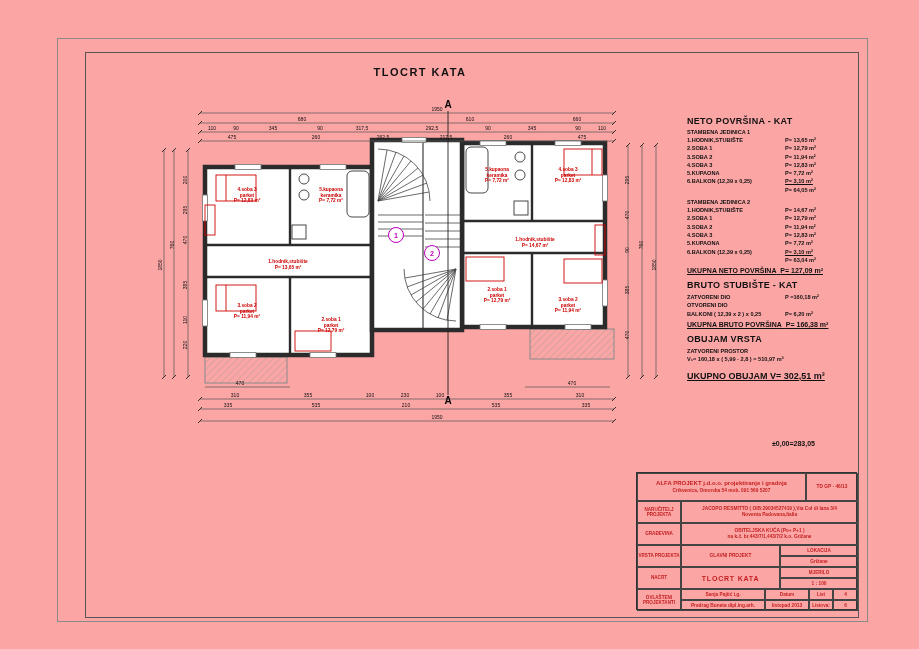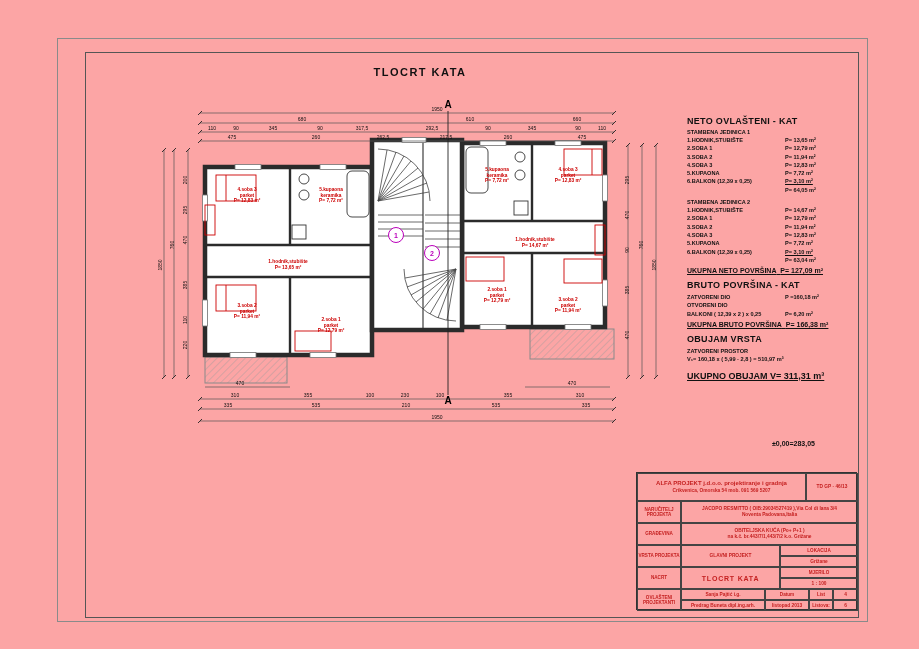--- a/index.html
+++ b/index.html
@@ -267,21 +267,21 @@
       <text x="308" y="309" class="section-label">A</text>
       <circle cx="256" cy="140" r="7.5" fill="#fff" stroke="#bb00bb" stroke-width="1"></circle>
       <text x="256" y="142.5" class="unit-label">1</text>
       <circle cx="292" cy="158" r="7.5" fill="#fff" stroke="#bb00bb" stroke-width="1"></circle>
       <text x="292" y="160.5" class="unit-label">2</text>
     </svg>
 
   <div class="level-note">±0,00=283,05</div>
 
   <div class="areas">
-    <div class="a-h1">NETO  OVLAŠTENI -  KAT</div>
+    <div class="a-h1">NETO  POVRŠINA -  KAT</div>
     <div class="a-sub">STAMBENA JEDINICA 1</div>
     <div class="a-row">
         <span class="nm">1.HODNIK,STUBIŠTE</span>
         <span class="a-val">P= 13,65 m²</span>
       </div>
     <div class="a-row">
         <span class="nm">2.SOBA 1</span>
         <span class="a-val">P= 12,79 m²</span>
       </div>
     <div class="a-row">
@@ -328,38 +328,38 @@
       </div>
     <div class="a-row">
         <span class="nm">6.BALKON  (12,39 x 0,25)</span>
         <span class="a-val u">P=  3,10 m²</span>
       </div>
     <div class="a-row">
         <span class="nm"></span>
         <span class="a-val">P= 63,04 m²</span>
       </div>
     <div class="a-total u"><span>UKUPNA NETO POVRŠINA</span>&nbsp;&nbsp;<span>P= 127,09 m²</span></div>
-    <div class="a-h1">BRUTO  POVRŠINA  - KAT</div>
+    <div class="a-h1">BRUTO  STUBIŠTE  - KAT</div>
     <div class="a-row">
         <span class="nm">ZATVORENI DIO</span>
         <span class="a-val">P =160,18 m²</span>
       </div>
     <div class="a-row">
         <span class="nm">OTVORENI DIO</span>
         <span class="a-val"></span>
       </div>
     <div class="a-row">
         <span class="nm">BALKONI  ( 12,39 x 2 ) x 0,25</span>
         <span class="a-val">P=   6,20 m²</span>
       </div>
     <div class="a-total u"><span>UKUPNA BRUTO POVRŠINA</span>&nbsp;&nbsp;<span>P= 166,38 m²</span></div>
     <div class="a-h1">OBUJAM VRSTA</div>
     <div class="a-note">ZATVORENI PROSTOR</div>
     <div class="a-note">V₁= 160,18 x ( 5,99 - 2,8 )  = 510,97 m³</div>
-    <div class="a-ukupno u">UKUPNO OBUJAM   V= 311,31 m³</div>
+    <div class="a-ukupno u">UKUPNO OBUJAM   V= 302,51 m³</div>
   </div>
 
   <div class="tblock">
     <div class="tb-cell" style="left:0;top:0;width:169px;height:28px;">
       <div class="tb-co1">ALFA PROJEKT  j.d.o.o.     projektiranje i gradnja</div>
       <div class="tb-val">Crikvenica, Omorska 54        mob. 091 569 5207</div>
     </div>
     <div class="tb-cell tb-val" style="left:169px;top:0;width:52px;height:28px;">TD GP - 46/13</div>
 
     <div class="tb-cell tb-lab" style="left:0;top:28px;width:44px;height:22px;">NARUČITELJ PROJEKTA</div>

